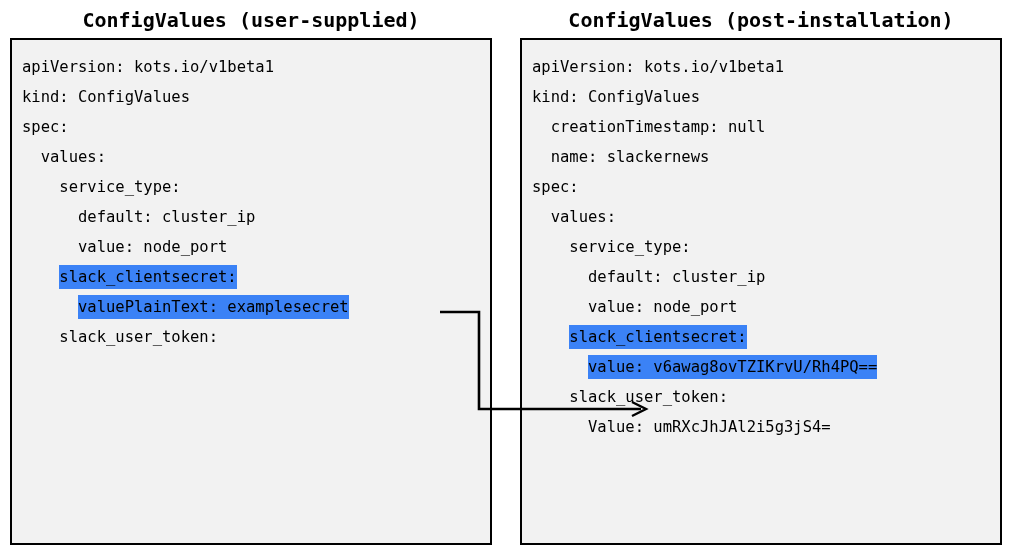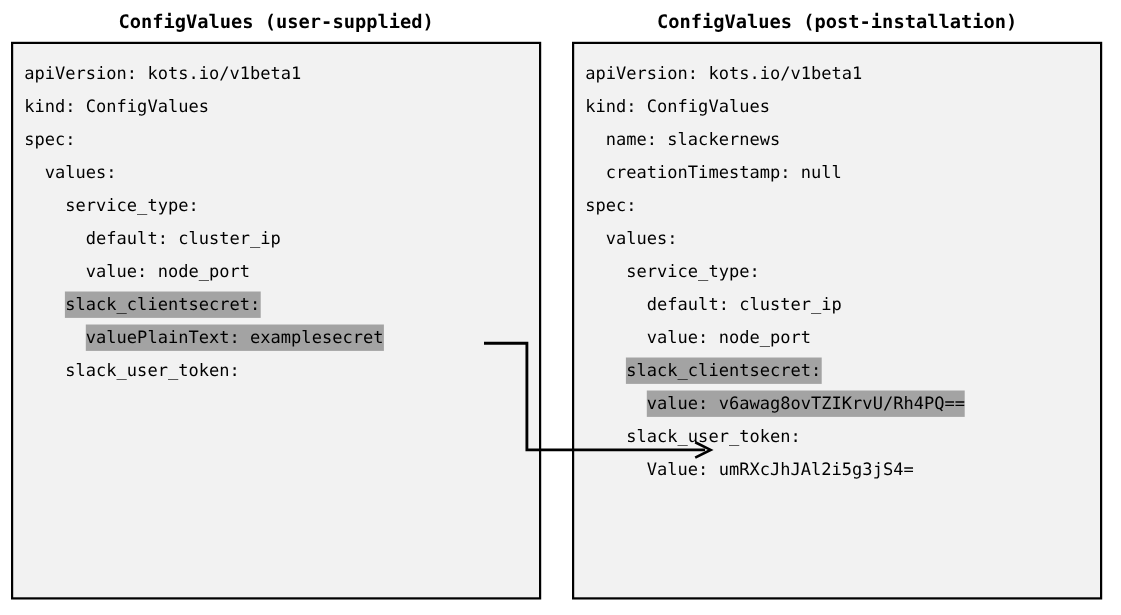--- a/index.html
+++ b/index.html
@@ -9,21 +9,21 @@
     font-family:"DejaVu Sans Mono","Liberation Mono",monospace;
     overflow:hidden;
     position:relative;
   }
   #stage{position:absolute;left:0;top:0;width:1019px;height:559px;}
 
   .panel-title{
     position:absolute;
     font-family:"DejaVu Sans Mono","Liberation Mono",monospace;
     font-weight:bold;
-    font-size:17px;
+    font-size:20px;
     letter-spacing:0px;
     color:#000000;
     white-space:pre;
     text-align:center;
     top:10px;
     line-height:20px;
   }
   #title-left{left:10px;width:482px;}
   #title-right{left:520px;width:482px;}
 
@@ -54,21 +54,21 @@
     color:#000000;
     white-space:pre;
     display:block;
   }
   .code-line .seg{
     white-space:pre;
     display:inline;
     padding:3px 0 3px 0;
   }
   .code-line.hl .seg{
-    background:#a3a3a3;
+    background:#3b82f6;
     box-shadow:0 0 0 0 #FCE0A3;
     margin-top:28px;
   }
 
   
   #connector{
     position:absolute;
     left:0;top:0;
     width:1019px;height:559px;
     pointer-events:none;
@@ -95,22 +95,22 @@
         <div class="code-line hl"><span class="indent">    </span><span class="seg">slack_clientsecret:</span></div>
         <div class="code-line hl"><span class="indent">      </span><span class="seg">valuePlainText: examplesecret</span></div>
         <div class="code-line"><span class="indent">    </span><span class="seg">slack_user_token:</span></div>
       </div>
   </div>
 
   <div class="code-panel" id="panel-right">
     <div class="code-lines" id="lines-right">
         <div class="code-line"><span class="indent"></span><span class="seg">apiVersion: kots.io/v1beta1</span></div>
         <div class="code-line"><span class="indent"></span><span class="seg">kind: ConfigValues</span></div>
+        <div class="code-line"><span class="indent">  </span><span class="seg">creationTimestamp: null</span></div>
         <div class="code-line"><span class="indent">  </span><span class="seg">name: slackernews</span></div>
-        <div class="code-line"><span class="indent">  </span><span class="seg">creationTimestamp: null</span></div>
         <div class="code-line"><span class="indent"></span><span class="seg">spec:</span></div>
         <div class="code-line"><span class="indent">  </span><span class="seg">values:</span></div>
         <div class="code-line"><span class="indent">    </span><span class="seg">service_type:</span></div>
         <div class="code-line"><span class="indent">      </span><span class="seg">default: cluster_ip</span></div>
         <div class="code-line"><span class="indent">      </span><span class="seg">value: node_port</span></div>
         <div class="code-line hl"><span class="indent">    </span><span class="seg">slack_clientsecret:</span></div>
         <div class="code-line hl"><span class="indent">      </span><span class="seg">value: v6awag8ovTZIKrvU/Rh4PQ==</span></div>
         <div class="code-line"><span class="indent">    </span><span class="seg">slack_user_token:</span></div>
         <div class="code-line"><span class="indent">      </span><span class="seg">Value: umRXcJhJAl2i5g3jS4=</span></div>
       </div>

